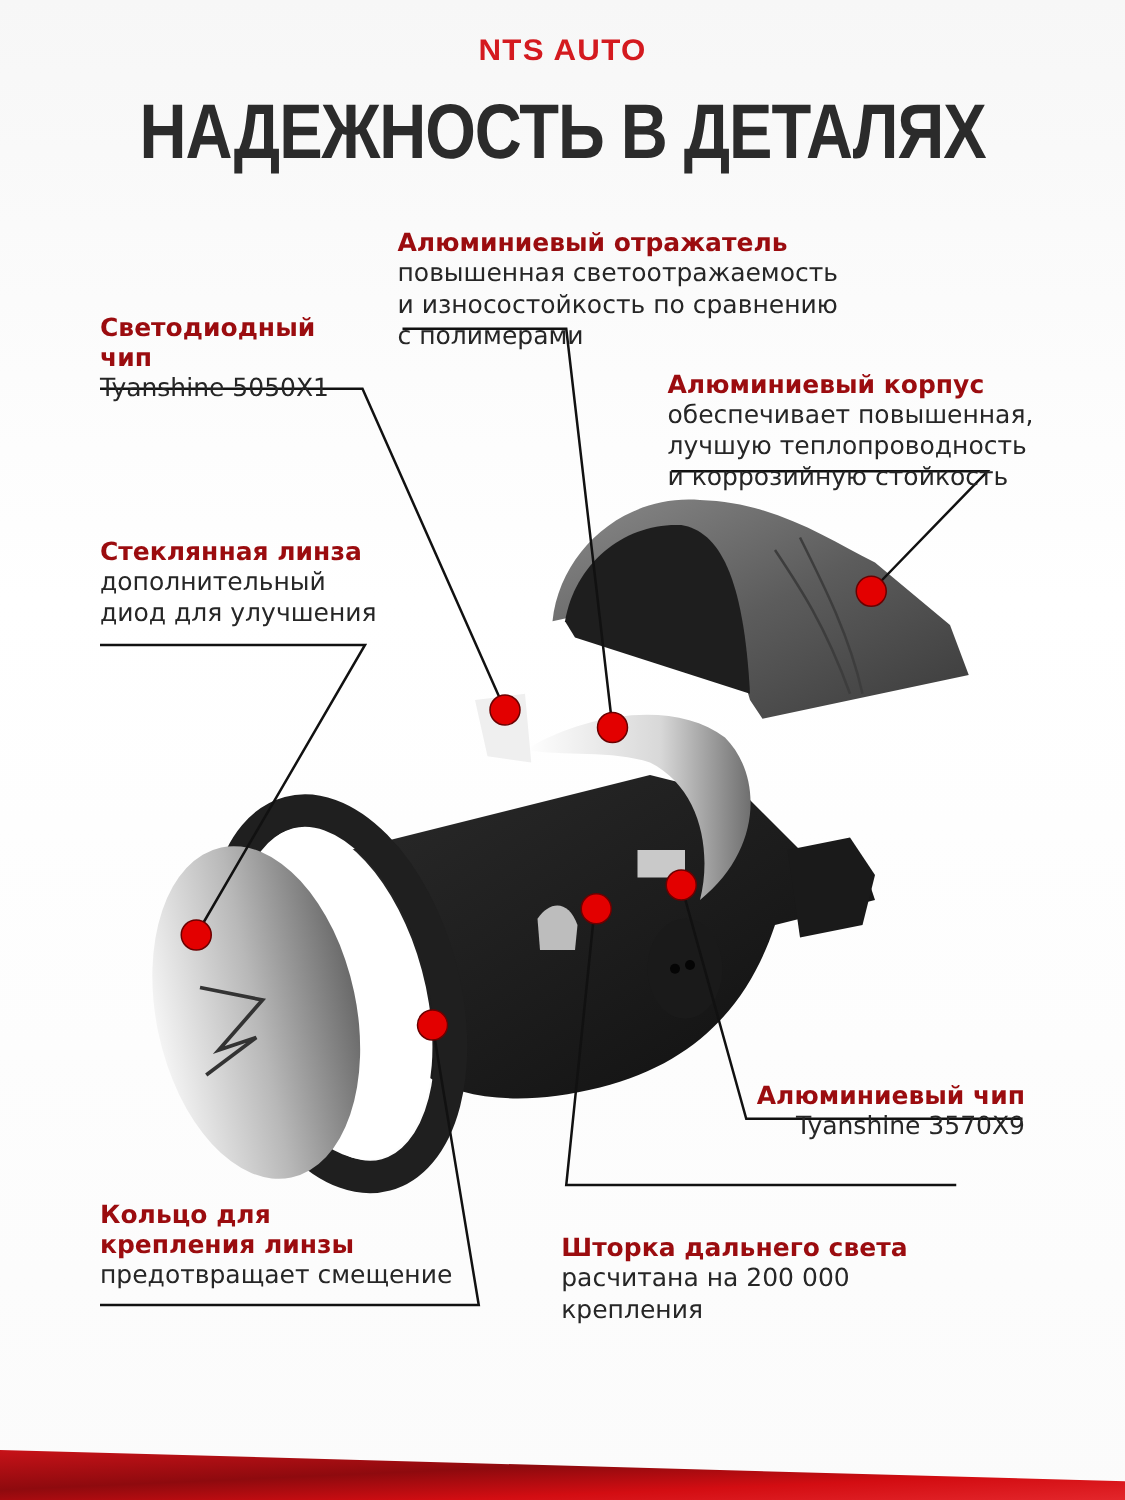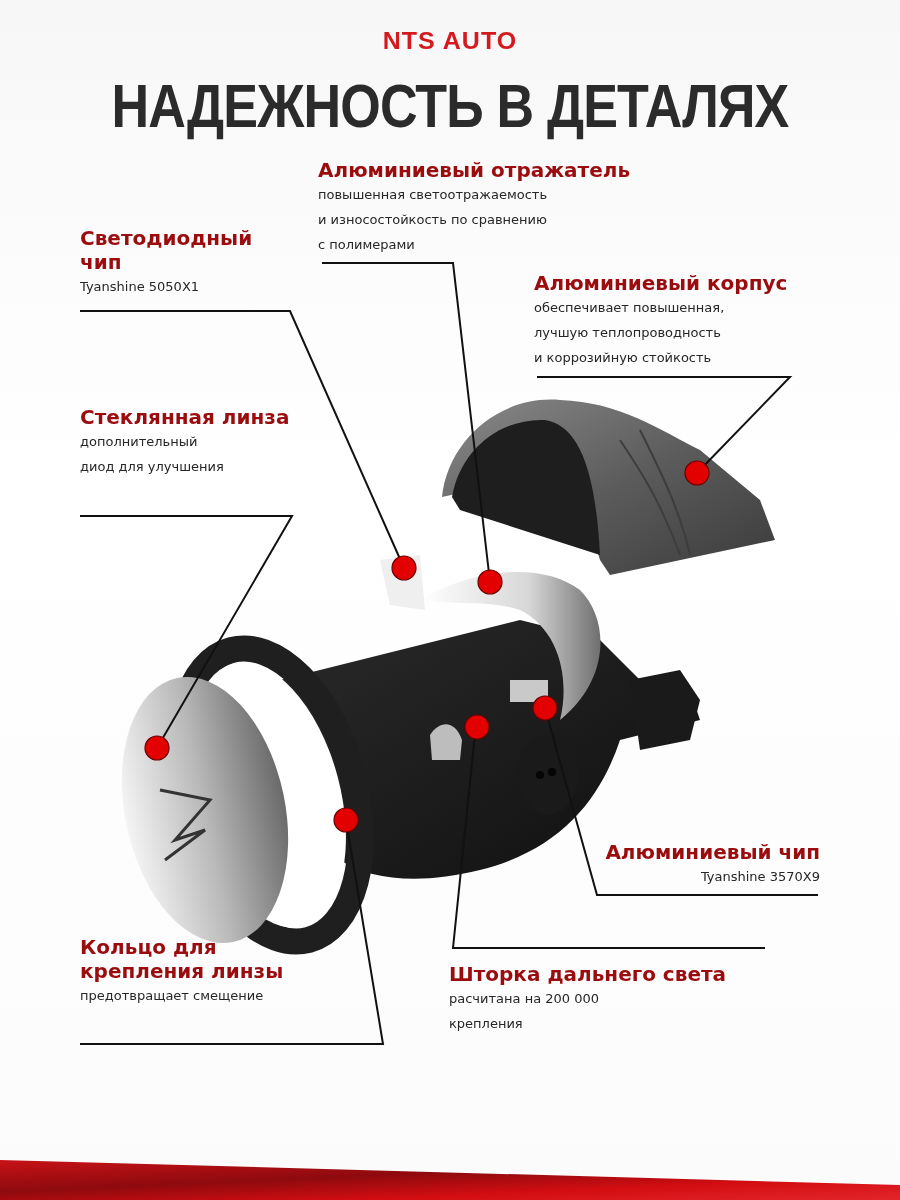--- a/index.html
+++ b/index.html
@@ -1,23 +1,23 @@
 <!DOCTYPE html>
 <html><head>
 <meta charset="utf-8">
 <style>
   * { margin:0; padding:0; box-sizing:border-box; }
   html, body { width:900px; height:1200px; overflow:hidden; background:#ffffff; }
   body { position:relative; font-family:"DejaVu Sans", "Liberation Sans", sans-serif; }
   .bg { position:absolute; inset:0; background:linear-gradient(180deg,#f7f7f7 0%,#ffffff 40%,#fbfbfb 100%); }
   .brand { position:absolute; top:26px; left:0; width:900px; text-align:center; font-family:"Liberation Sans", sans-serif; font-weight:900; font-size:25px; letter-spacing:1px; color:#d41a1f; transform:scaleY(0.95); }
   .title { position:absolute; top:70px; left:0; width:900px; text-align:center; font-family:"Liberation Sans", sans-serif; font-weight:700; font-size:62px; color:#2b2b2b; letter-spacing:-1px; transform:scaleX(0.84); transform-origin:center; }
-  .label { position:absolute; }
+  .label { position:absolute;margin-top:24px; }
   .label .h { font-family:"DejaVu Sans", sans-serif; font-weight:700; color:#9b0c0f; font-size:20px; line-height:24px; white-space:nowrap; }
-  .label .d { font-family:"DejaVu Sans", sans-serif; color:#262626; font-size:13px; line-height:25px; white-space:nowrap; }
+  .label .d { font-family:"DejaVu Sans", sans-serif; color:#262626; font-size:20px; line-height:25px; white-space:nowrap; }
   .label.right { text-align:right; }
   svg.overlay { position:absolute; left:0; top:0; }
 </style>
 </head>
 <body>
 
 <div class="bg"></div>
 
 <div class="brand">NTS AUTO</div>
 <div class="title">НАДЕЖНОСТЬ В ДЕТАЛЯХ</div>

